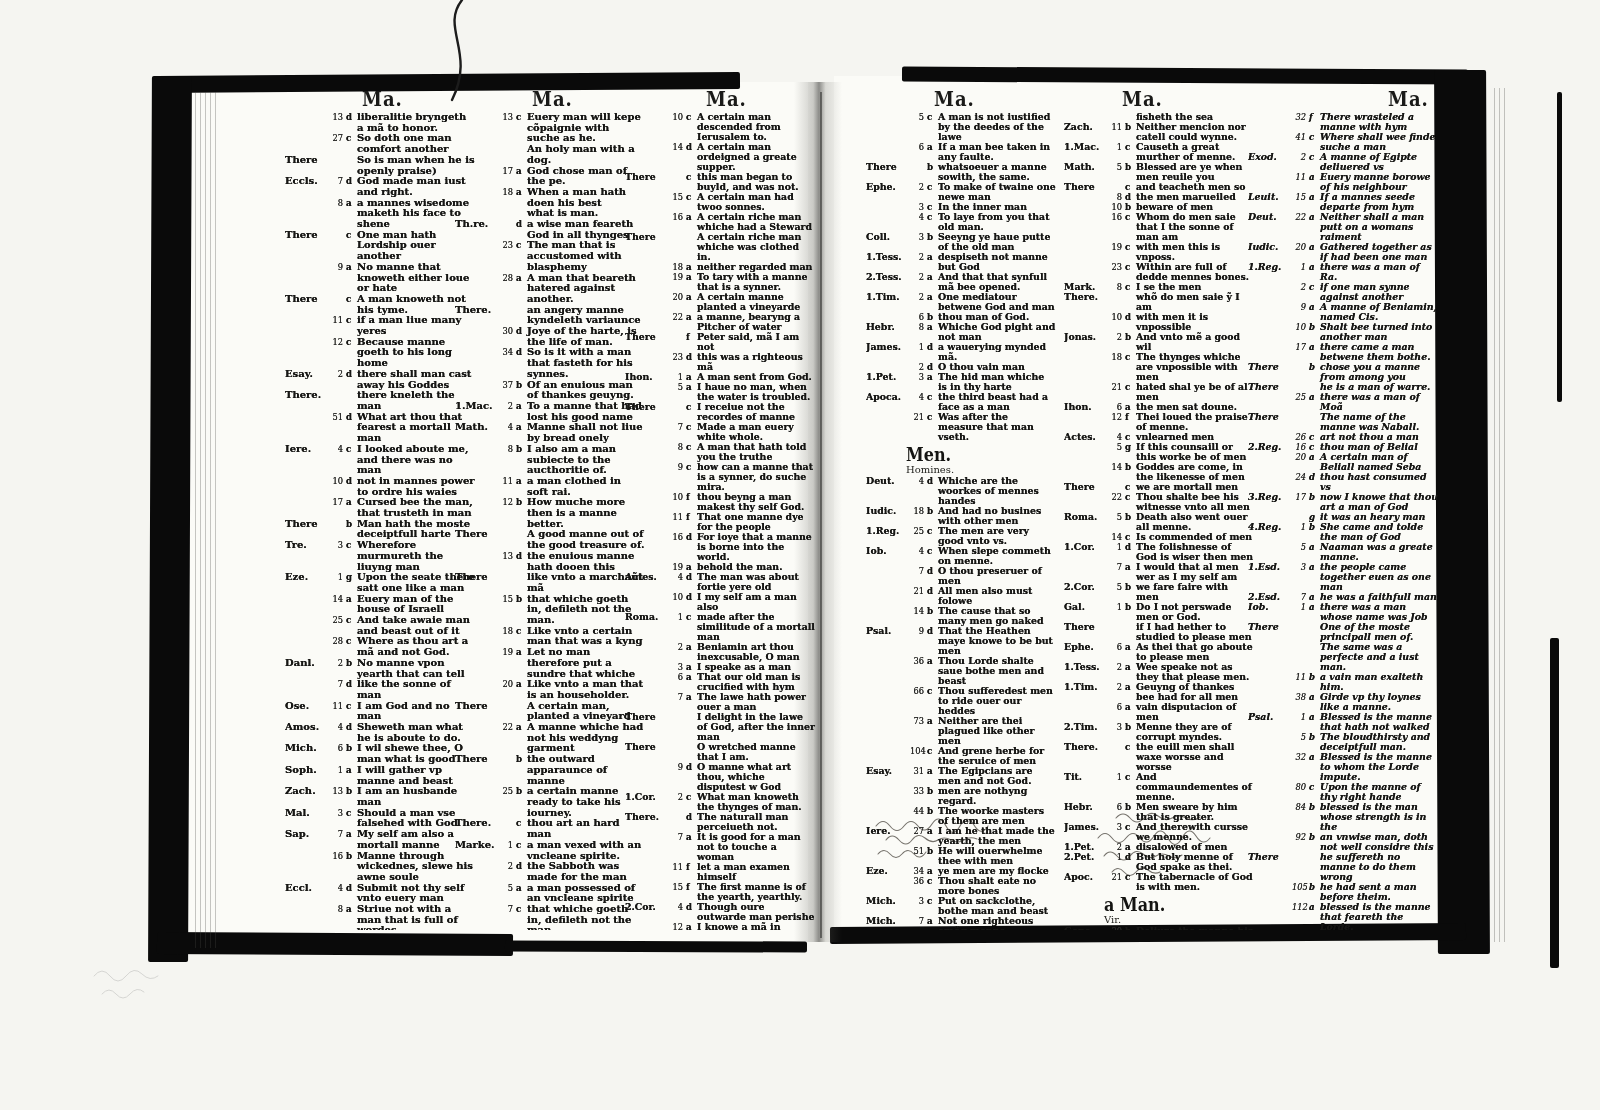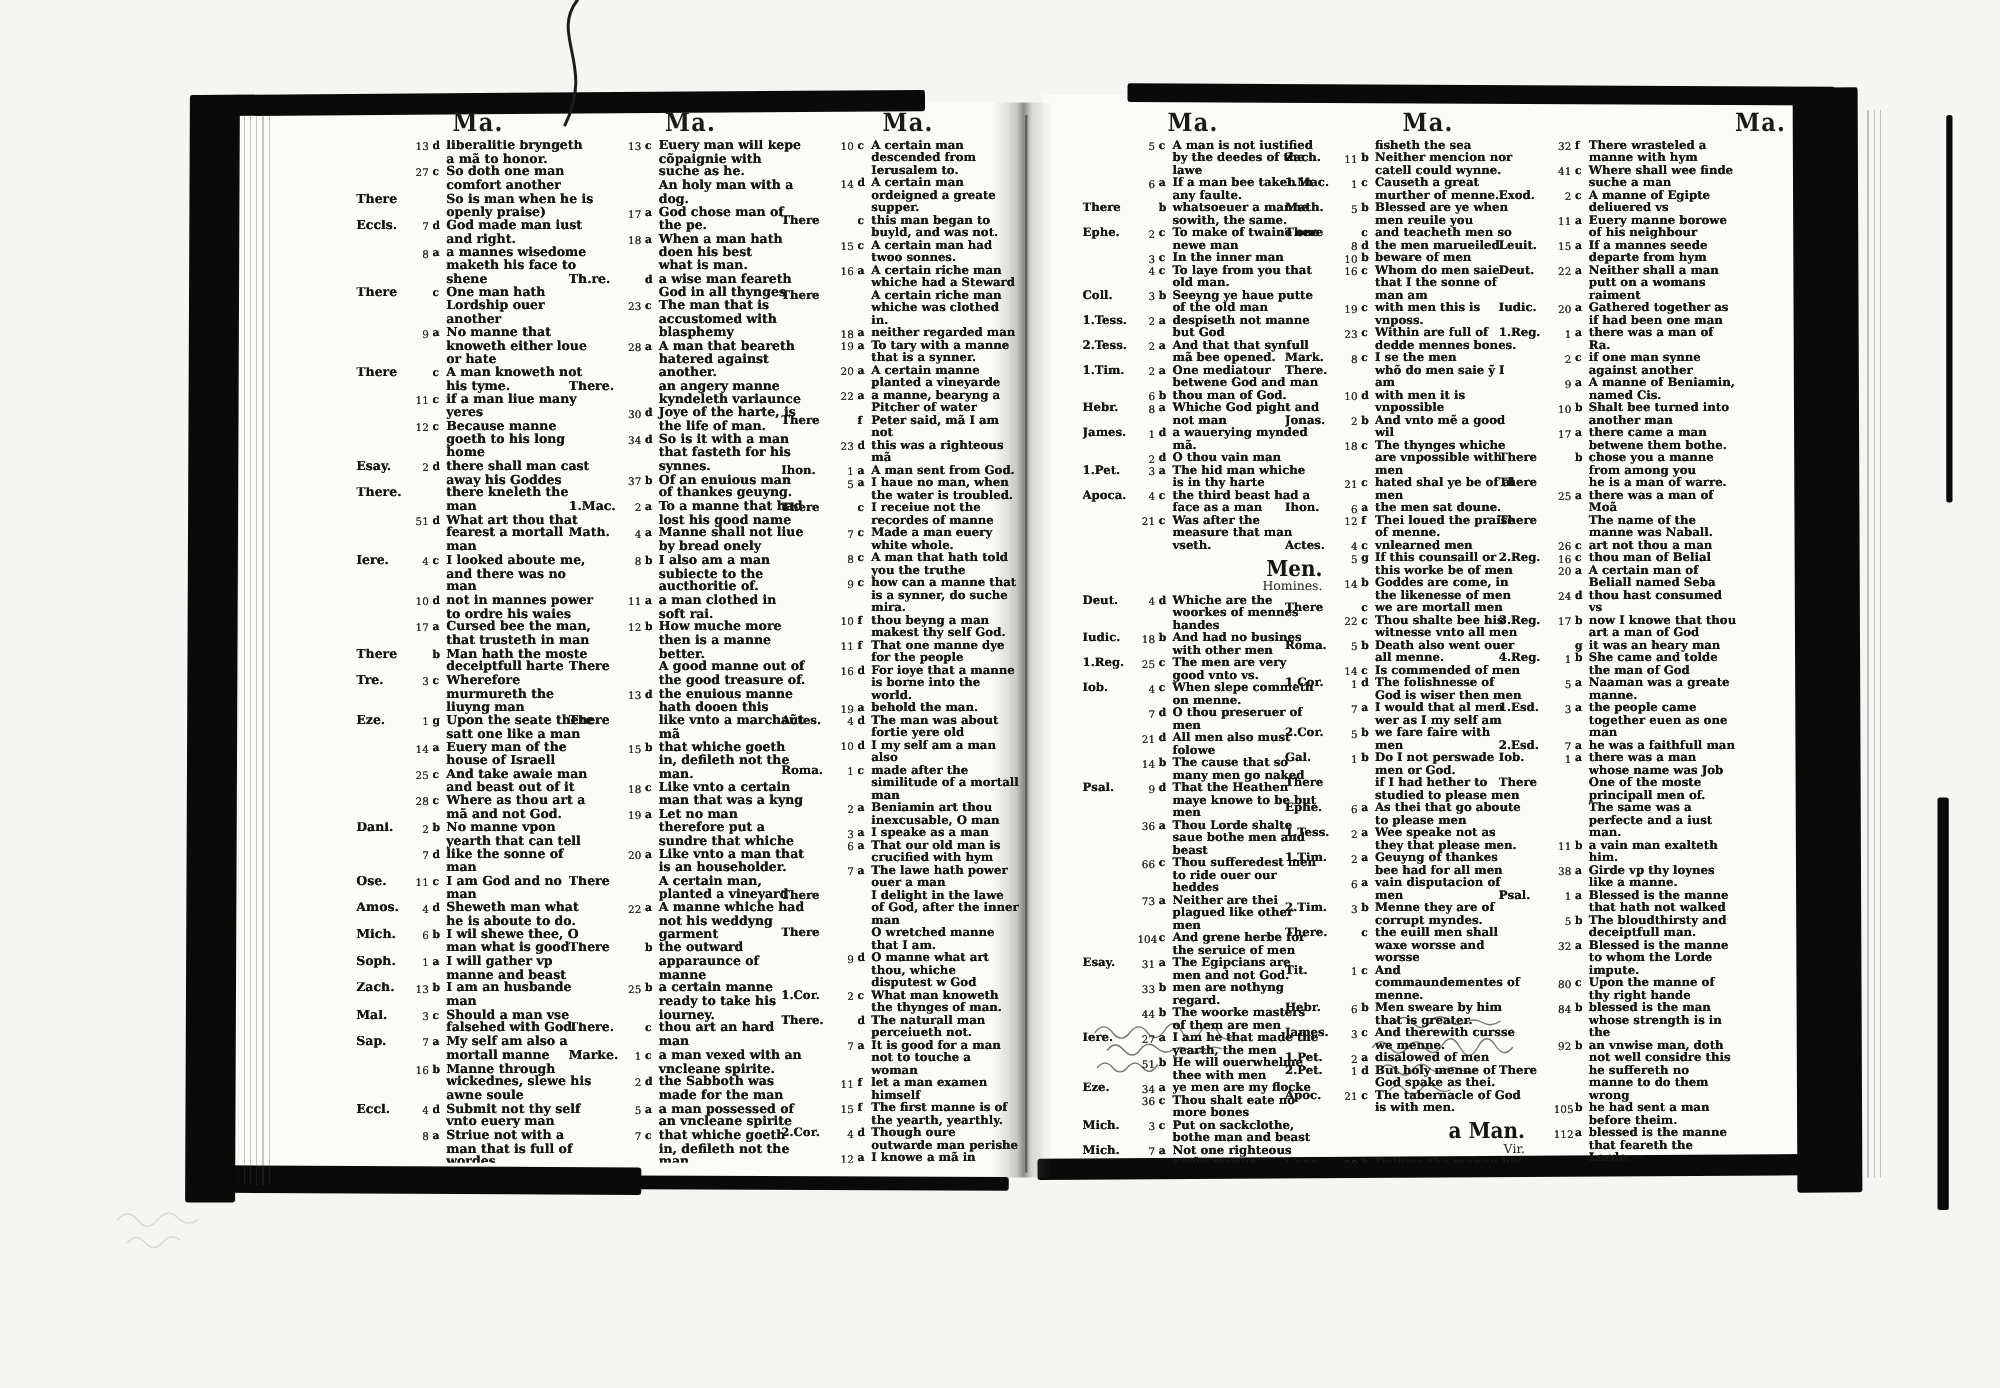--- a/index.html
+++ b/index.html
@@ -44,21 +44,21 @@
 
   
   .col{position:absolute;top:112px;width:192px;height:818px;overflow:hidden;color:#171715}
   .entry{display:grid;grid-template-columns:44px 17px 11px 1fr;
     font-weight:700;font-size:10px;line-height:10.7px;text-shadow:0 0 .3px currentColor}
   .tight .entry{font-size:9.4px;line-height:10px}
   .e-ref{overflow:hidden;white-space:nowrap}
   .e-num{text-align:right;padding-right:3px;font-size:8.3px;font-weight:400;color:#2a2a28}
   .e-let{font-size:8.6px}
   .e-text{padding-right:2px}
-  .sec{text-align:right;padding:3px 0 1px 40px}
+  .sec{text-align:left;padding:3px 0 1px 40px}
   .sec-title{font-size:16px;font-weight:700;transform:scaleY(1.1);color:#141412}
   .sec-sub{font-weight:400;font-size:10px;color:#23231f}
 </style>
 </head>
 <body>
 
 <div class="page-bg" id="page-left"></div>
 <div class="page-bg" id="page-right"></div>
 
 <div class="blackbar bar-top-left"></div>
@@ -978,21 +978,21 @@
         <span class="e-let">c</span>
         <span class="e-text">Put on sackclothe, bothe man and beast</span>
       </div>
       <div class="entry">
         <span class="e-ref">Mich.</span>
         <span class="e-num">7</span>
         <span class="e-let">a</span>
         <span class="e-text">Not one righteous emõg menne.</span>
       </div>
     </div>
-    <div class="col tight" style="left: 1028px;">
+    <div class="col tight" style="left: 1064px;">
       <div class="entry">
         <span class="e-ref"></span>
         <span class="e-num"></span>
         <span class="e-let"></span>
         <span class="e-text">fisheth the sea</span>
       </div>
       <div class="entry">
         <span class="e-ref">Zach.</span>
         <span class="e-num">11</span>
         <span class="e-let">b</span>
@@ -1242,21 +1242,21 @@
         <div class="sec-title">a Man.</div>
         <div class="sec-sub">Vir.</div>
       </div>
       <div class="entry">
         <span class="e-ref">Gene.</span>
         <span class="e-num">20</span>
         <span class="e-let">b</span>
         <span class="e-text">Deliure the manne his wife again</span>
       </div>
     </div>
-    <div class="col tight" style="left: 1199px;">
+    <div class="col tight" style="left: 1248px; font-style: italic;">
       <div class="entry">
         <span class="e-ref"></span>
         <span class="e-num">32</span>
         <span class="e-let">f</span>
         <span class="e-text">There wrasteled a manne with hym</span>
       </div>
       <div class="entry">
         <span class="e-ref"></span>
         <span class="e-num">41</span>
         <span class="e-let">c</span>

